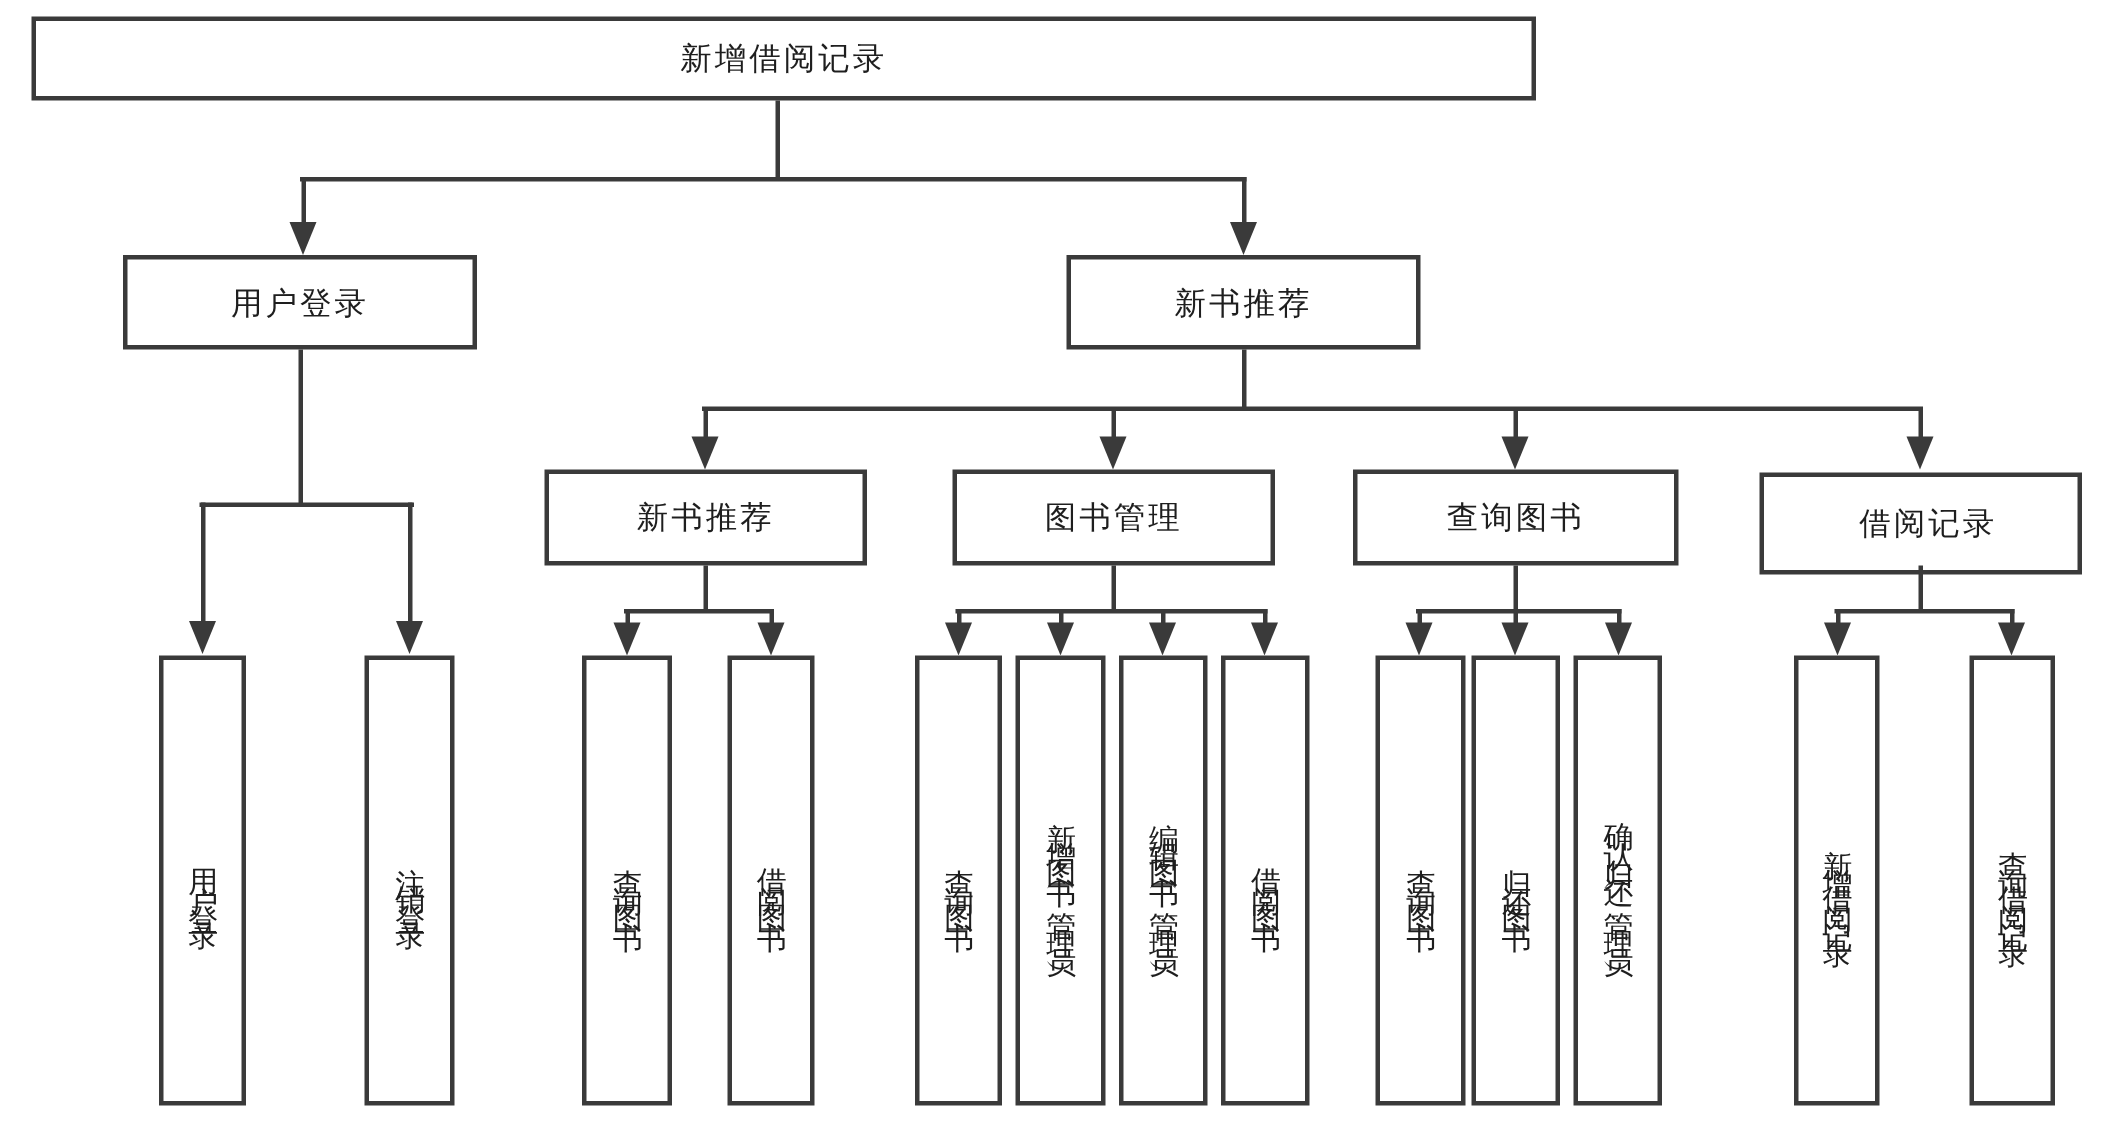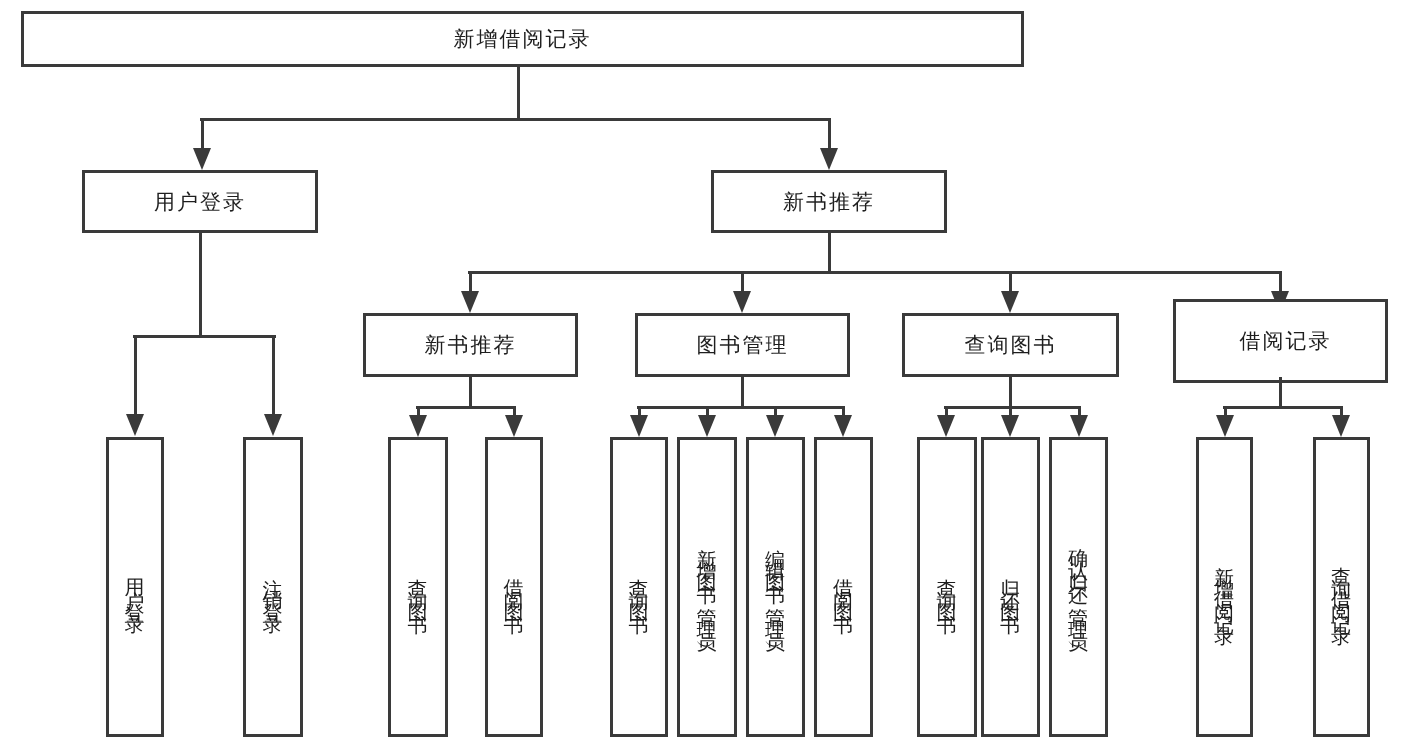--- a/index.html
+++ b/index.html
@@ -63,21 +63,21 @@
   <div class="vline" style="left:741px; top:274px; height:19px;"></div>
   <div class="ah" style="left:733px; top:291px;"></div>
   <div class="vline" style="left:1009px; top:274px; height:19px;"></div>
   <div class="ah" style="left:1001px; top:291px;"></div>
   <div class="vline" style="left:1279px; top:274px; height:19px;"></div>
   <div class="ah" style="left:1271px; top:291px;"></div>
 
   <div class="box" style="left:363px; top:313px; width:215px; height:64px;">新书推荐</div>
   <div class="box" style="left:635px; top:313px; width:215px; height:64px;">图书管理</div>
   <div class="box" style="left:902px; top:313px; width:217px; height:64px;">查询图书</div>
-  <div class="box" style="left:1173px; top:299px; width:215px; height:84px;padding-left:10px;">借阅记录</div>
+  <div class="box" style="left:1173px; top:315px; width:215px; height:68px;padding-left:10px;">借阅记录</div>
 
   <div class="vline" style="left:469px; top:377px; height:31px;"></div>
   <div class="hline" style="left:416px; top:406px; width:100px;"></div>
   <div class="vline" style="left:417px; top:406px; height:11px;"></div>
   <div class="ah" style="left:409px; top:415px;"></div>
   <div class="vline" style="left:513px; top:406px; height:11px;"></div>
   <div class="ah" style="left:505px; top:415px;"></div>
 
   <div class="vline" style="left:741px; top:377px; height:31px;"></div>
   <div class="hline" style="left:637px; top:406px; width:208px;"></div>

